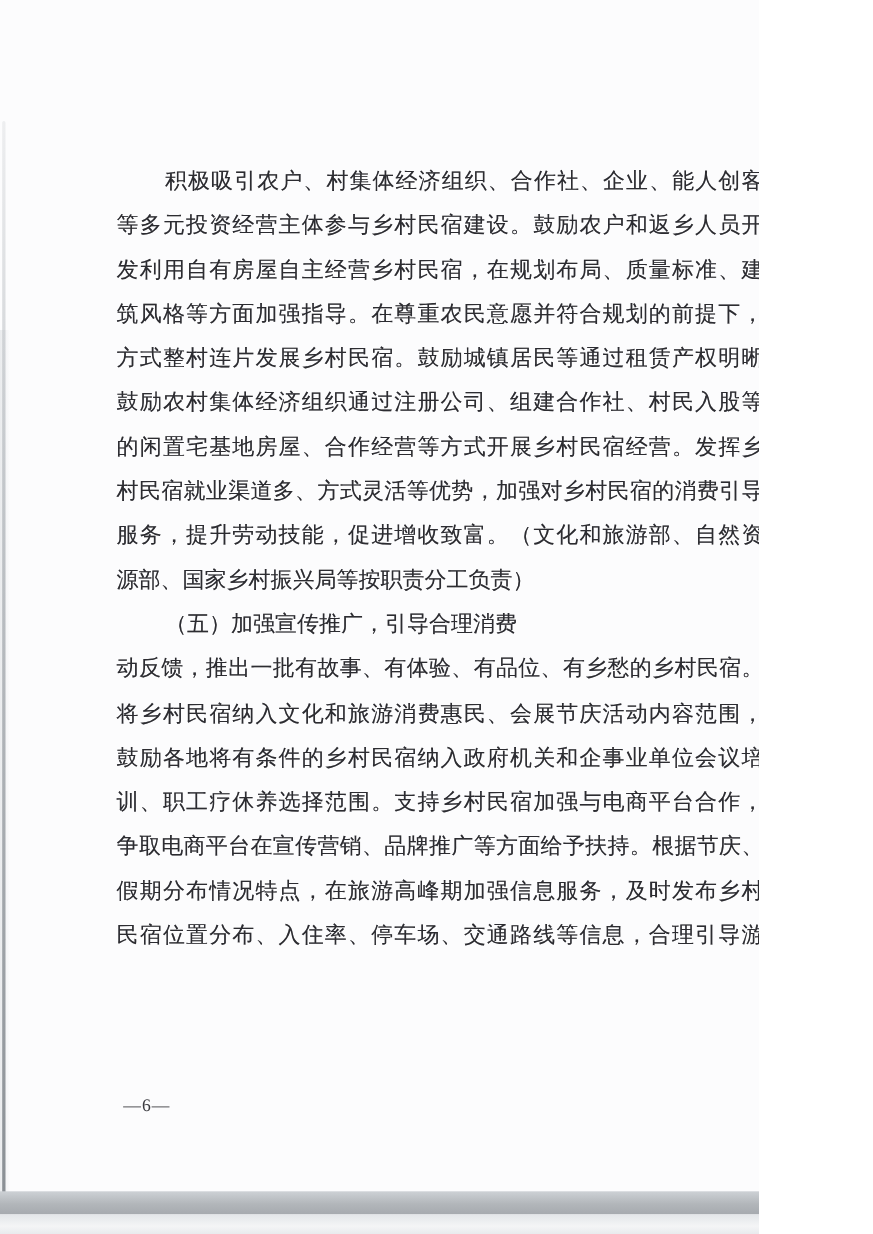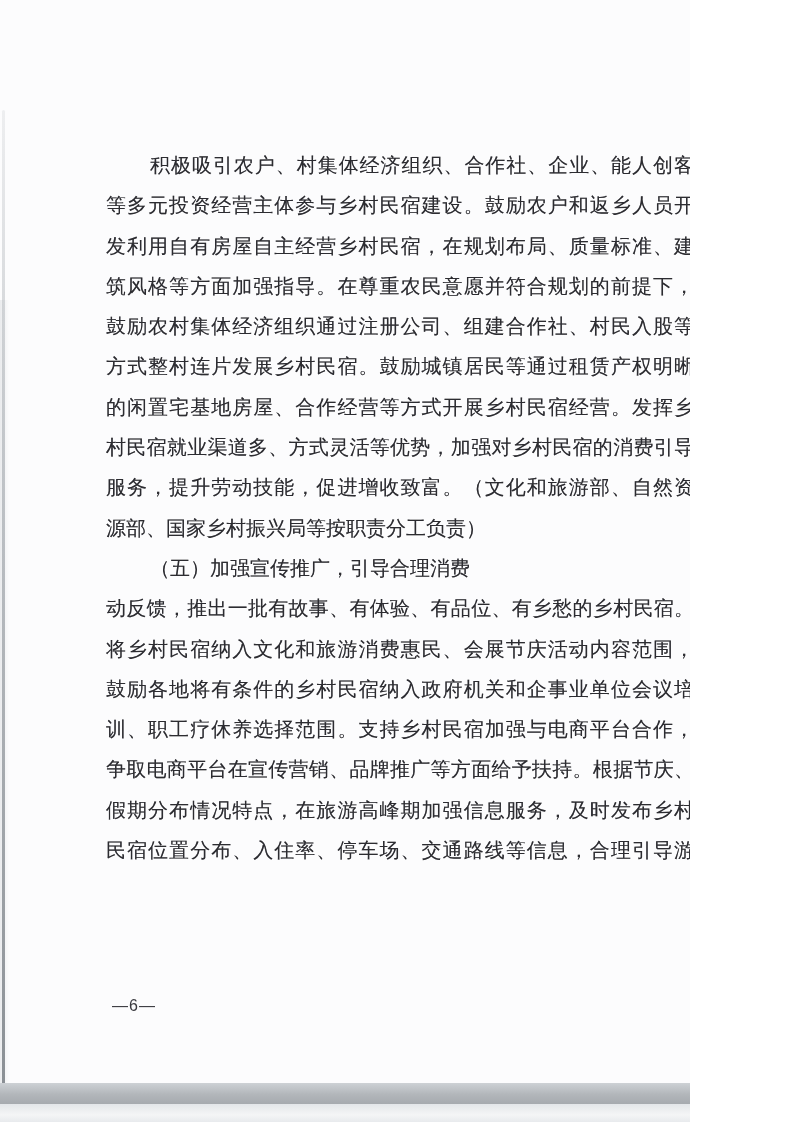--- a/index.html
+++ b/index.html
@@ -8,21 +8,21 @@
     --bottom-shadow:#b2b6ba;
     --edge-line:#9ba1a7;
   }
   *{margin:0;padding:0;box-sizing:border-box;}
   html,body{background:#ffffff;}
   .page{
     position:relative;
     width:690px;height:1122px;
     background:var(--page-bg);
     overflow:hidden;
-    font-family:Liberation Sans, sans-serif;
+    font-family:Liberation Serif, serif;
   }
   
   .edge-left{
     position:absolute;left:2px;top:110px;height:975px;width:3px;
     background:linear-gradient(to bottom,
       rgba(155,161,167,0.15) 0%,
       rgba(155,161,167,0.55) 35%,
       rgba(120,126,132,0.85) 100%);
     border-radius:2px;
   }
@@ -68,22 +68,22 @@
 
   <div class="edge-left-soft"></div>
   <div class="edge-left"></div>
 
   <div class="doc-body">
     <div>
         <div class="line indent">积极吸引农户、村集体经济组织、合作社、企业、能人创客</div>
         <div class="line">等多元投资经营主体参与乡村民宿建设。鼓励农户和返乡人员开</div>
         <div class="line">发利用自有房屋自主经营乡村民宿，在规划布局、质量标准、建</div>
         <div class="line">筑风格等方面加强指导。在尊重农民意愿并符合规划的前提下，</div>
+        <div class="line">方式整村连片发展乡村民宿。鼓励城镇居民等通过租赁产权明晰</div>
         <div class="line">鼓励农村集体经济组织通过注册公司、组建合作社、村民入股等</div>
-        <div class="line">方式整村连片发展乡村民宿。鼓励城镇居民等通过租赁产权明晰</div>
         <div class="line">的闲置宅基地房屋、合作经营等方式开展乡村民宿经营。发挥乡</div>
         <div class="line">村民宿就业渠道多、方式灵活等优势，加强对乡村民宿的消费引导</div>
         <div class="line">服务，提升劳动技能，促进增收致富。（文化和旅游部、自然资</div>
         <div class="line short">源部、国家乡村振兴局等按职责分工负责）</div>
         <div class="line indent short">（五）加强宣传推广，引导合理消费</div>
         <div class="line">动反馈，推出一批有故事、有体验、有品位、有乡愁的乡村民宿。</div>
         <div class="line">将乡村民宿纳入文化和旅游消费惠民、会展节庆活动内容范围，</div>
         <div class="line">鼓励各地将有条件的乡村民宿纳入政府机关和企事业单位会议培</div>
         <div class="line">训、职工疗休养选择范围。支持乡村民宿加强与电商平台合作，</div>
         <div class="line">争取电商平台在宣传营销、品牌推广等方面给予扶持。根据节庆、</div>

